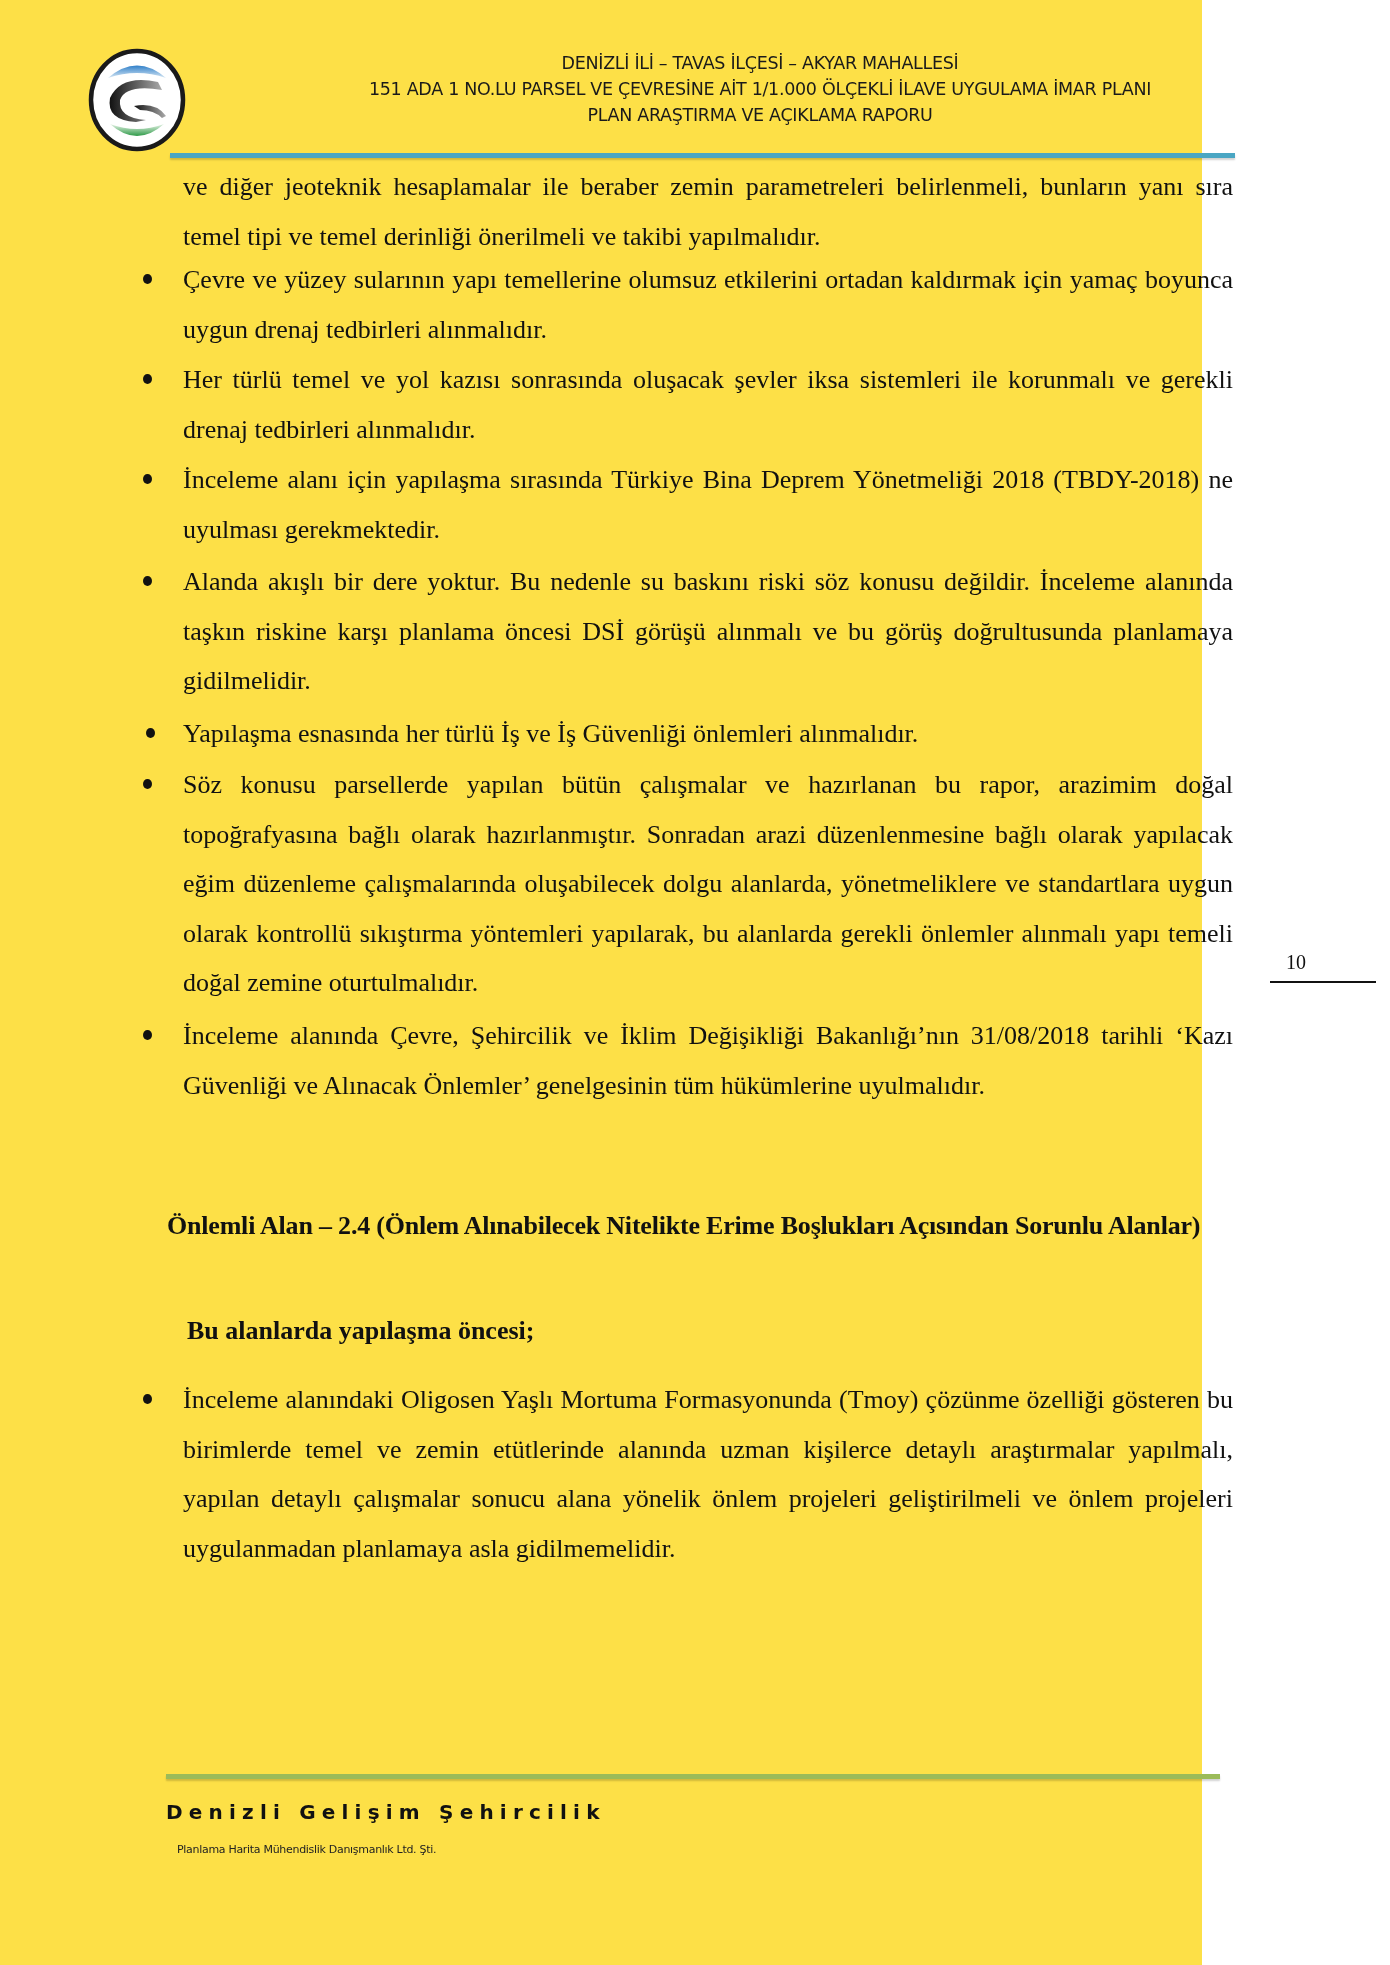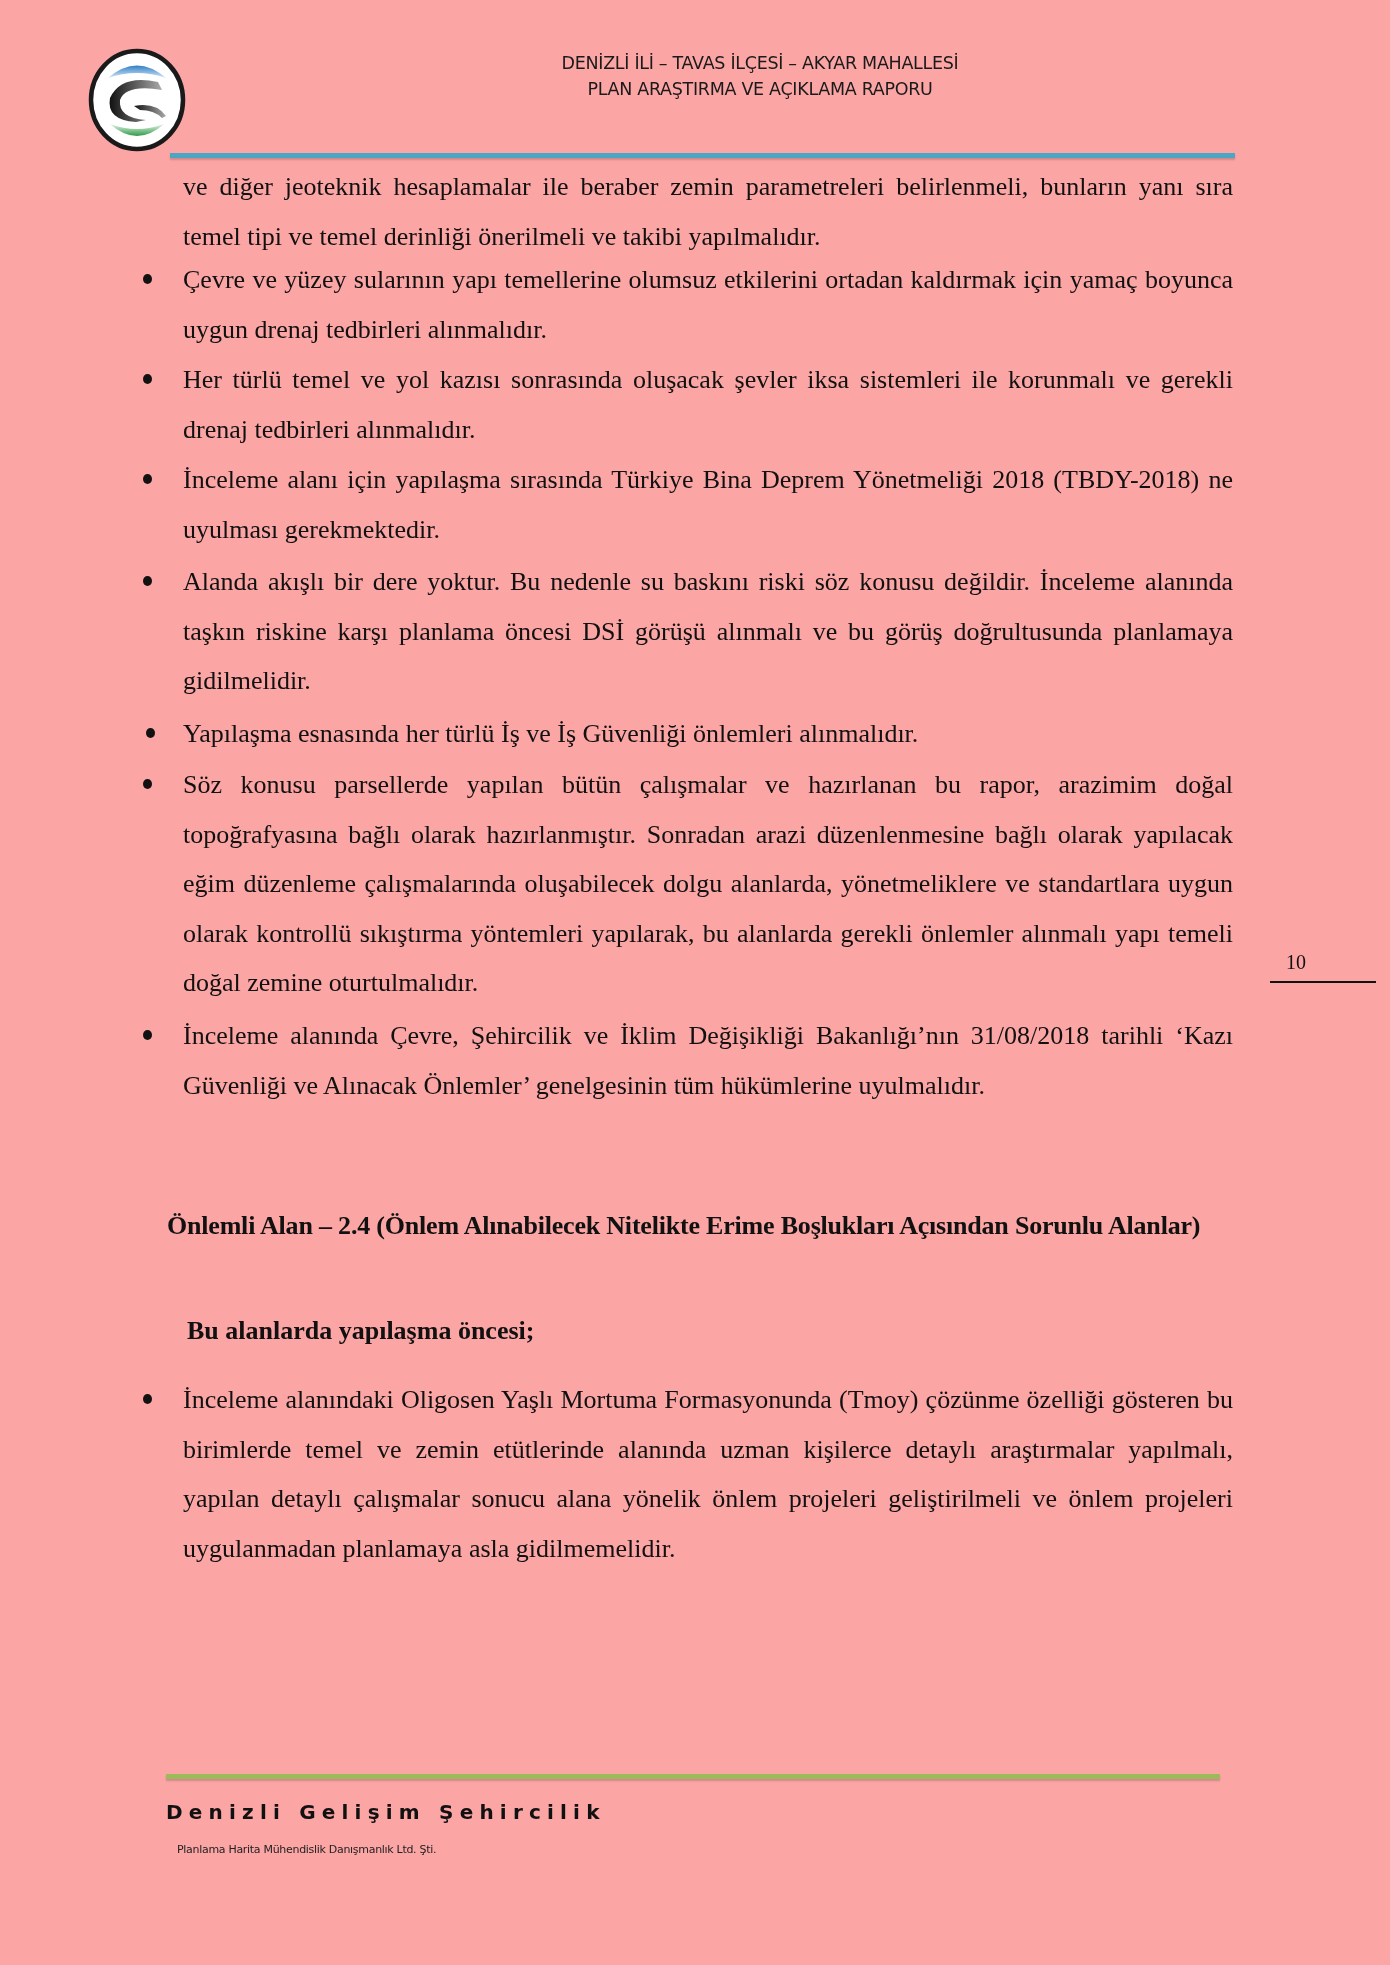--- a/index.html
+++ b/index.html
@@ -10,23 +10,23 @@
     body {
       width: 1390px;
       height: 1965px;
       position: relative;
       overflow: hidden;
       color: #111111;
     }
     .page {
       position: absolute;
       left: 0; top: 0;
-      width: 1390px;
+      width: 1202px;
       height: 1965px;
-      background: #fca5a5;
+      background: #fde047;
     }
     
     .logo {
       position: absolute;
       left: 86px;
       top: 48px;
       width: 102px;
       height: 104px;
     }
     .header-title {
@@ -172,20 +172,21 @@
       <ellipse cx="51" cy="52" rx="46" ry="49" fill="#fff" stroke="#1a1a1a" stroke-width="4.5"></ellipse>
       <path d="M22 30 Q51 5 80 30 Q51 20 22 30 Z" fill="url(#blueG)"></path>
       <path d="M24 76 Q51 86 78 76 Q51 100 24 76 Z" fill="url(#greenG)"></path>
       <path d="M72 34 Q35 26 24 50 Q20 72 50 74 L60 72 Q32 70 34 52 Q40 36 76 42 Z" fill="url(#greyG)"></path>
       <path d="M48 58 Q70 54 80 68 L76 70 Q68 62 54 62 Z" fill="url(#greyG)"></path>
     </svg>
   </div>
 
   <div class="header-title">
     <div>DENİZLİ İLİ – TAVAS İLÇESİ – AKYAR MAHALLESİ</div>
+    <div>151 ADA 1 NO.LU PARSEL VE ÇEVRESİNE AİT 1/1.000 ÖLÇEKLİ İLAVE UYGULAMA İMAR PLANI</div>
     <div>PLAN ARAŞTIRMA VE AÇIKLAMA RAPORU</div>
   </div>
   <div class="header-rule"></div>
 
   <div class="body-text">
 
     <div class="para" style="top:162px;">ve diğer jeoteknik hesaplamalar ile beraber zemin parametreleri belirlenmeli, bunların yanı sıra temel tipi ve temel derinliği önerilmeli ve takibi yapılmalıdır.</div>
 
     <div class="bullet-item" style="top:255px;">
       <span class="bullet-dot"></span>

